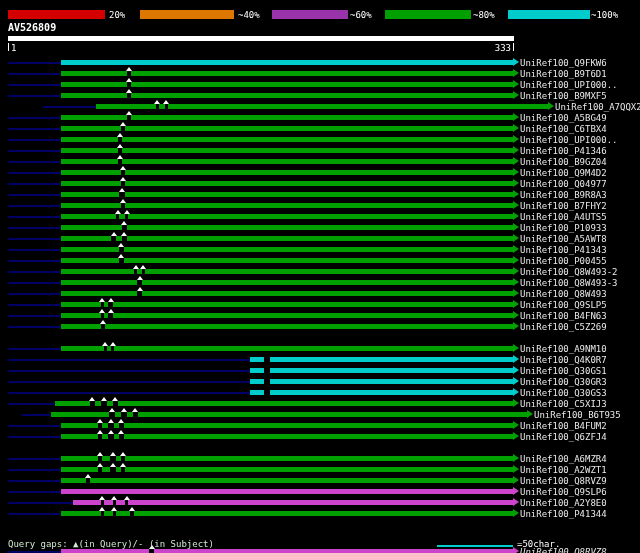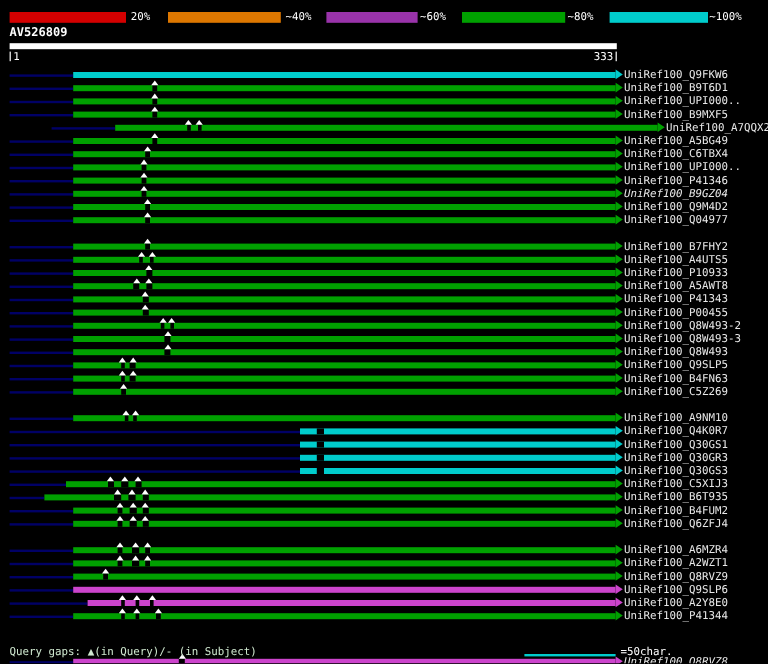--- a/index.html
+++ b/index.html
@@ -120,21 +120,21 @@
         <div class="rlabel">UniRef100_UPI000..</div>
       </div>
       <div class="row" style="top: 145px;">
         <div class="lead" style="left: 8px; width: 53.238px; background: rgb(0, 0, 102);"></div>
         <div class="bar" style="left: 61.238px; width: 451.762px; background: rgb(0, 160, 0);"></div>
         <div class="gap" style="left: 117.518px; width: 4.56325px;"></div>
         <div class="tri" style="left: 116.8px;"></div>
         <div class="arr" style="left: 513px; border-left-color: rgb(0, 160, 0);"></div>
         <div class="rlabel">UniRef100_P41346</div>
       </div>
-      <div class="row" style="top: 156px; font-style: italic;">
+      <div class="row" style="top: 156px;">
         <div class="lead" style="left: 8px; width: 53.238px; background: rgb(0, 0, 102);"></div>
         <div class="bar" style="left: 61.238px; width: 451.762px; background: rgb(0, 160, 0);"></div>
         <div class="gap" style="left: 117.518px; width: 4.56325px;"></div>
         <div class="tri" style="left: 116.8px;"></div>
         <div class="arr" style="left: 513px; border-left-color: rgb(0, 160, 0);"></div>
         <div class="rlabel">UniRef100_B9GZ04</div>
       </div>
       <div class="row" style="top: 167px;">
         <div class="lead" style="left: 8px; width: 53.238px; background: rgb(0, 0, 102);"></div>
         <div class="bar" style="left: 61.238px; width: 451.762px; background: rgb(0, 160, 0);"></div>
@@ -143,20 +143,28 @@
         <div class="arr" style="left: 513px; border-left-color: rgb(0, 160, 0);"></div>
         <div class="rlabel">UniRef100_Q9M4D2</div>
       </div>
       <div class="row" style="top: 178px;">
         <div class="lead" style="left: 8px; width: 53.238px; background: rgb(0, 0, 102);"></div>
         <div class="bar" style="left: 61.238px; width: 451.762px; background: rgb(0, 160, 0);"></div>
         <div class="gap" style="left: 120.56px; width: 4.56325px;"></div>
         <div class="tri" style="left: 119.842px;"></div>
         <div class="arr" style="left: 513px; border-left-color: rgb(0, 160, 0);"></div>
         <div class="rlabel">UniRef100_Q04977</div>
+      </div>
+      <div class="row" style="top: 189px;">
+        <div class="lead" style="left: 8px; width: 53.238px; background: rgb(0, 0, 102);"></div>
+        <div class="bar" style="left: 61.238px; width: 451.762px; background: rgb(0, 160, 0);"></div>
+        <div class="gap" style="left: 119.039px; width: 6.08434px;"></div>
+        <div class="tri" style="left: 119.081px;"></div>
+        <div class="arr" style="left: 513px; border-left-color: rgb(0, 160, 0);"></div>
+        <div class="rlabel">UniRef100_B9R8A3</div>
       </div>
       <div class="row" style="top: 200px;">
         <div class="lead" style="left: 8px; width: 53.238px; background: rgb(0, 0, 102);"></div>
         <div class="bar" style="left: 61.238px; width: 451.762px; background: rgb(0, 160, 0);"></div>
         <div class="gap" style="left: 120.56px; width: 4.56325px;"></div>
         <div class="tri" style="left: 119.842px;"></div>
         <div class="arr" style="left: 513px; border-left-color: rgb(0, 160, 0);"></div>
         <div class="rlabel">UniRef100_B7FHY2</div>
       </div>
       <div class="row" style="top: 211px;">
@@ -300,21 +308,21 @@
         <div class="bar" style="left: 55.1536px; width: 457.846px; background: rgb(0, 160, 0);"></div>
         <div class="gap" style="left: 90.1386px; width: 4.56325px;"></div>
         <div class="tri" style="left: 89.4202px;"></div>
         <div class="gap" style="left: 100.786px; width: 6.08434px;"></div>
         <div class="tri" style="left: 100.828px;"></div>
         <div class="gap" style="left: 112.955px; width: 4.56325px;"></div>
         <div class="tri" style="left: 112.236px;"></div>
         <div class="arr" style="left: 513px; border-left-color: rgb(0, 160, 0);"></div>
         <div class="rlabel">UniRef100_C5XIJ3</div>
       </div>
-      <div class="row" style="top: 409px;">
+      <div class="row" style="top: 409px; margin-left: 14px;">
         <div class="lead" style="left: 8px; width: 28.9006px; background: rgb(0, 0, 102);"></div>
         <div class="bar" style="left: 36.9006px; width: 476.099px; background: rgb(0, 160, 0);"></div>
         <div class="gap" style="left: 94.7018px; width: 6.08434px;"></div>
         <div class="tri" style="left: 94.744px;"></div>
         <div class="gap" style="left: 106.87px; width: 6.08434px;"></div>
         <div class="tri" style="left: 106.913px;"></div>
         <div class="gap" style="left: 119.039px; width: 4.56325px;"></div>
         <div class="tri" style="left: 118.321px;"></div>
         <div class="arr" style="left: 513px; border-left-color: rgb(0, 160, 0);"></div>
         <div class="rlabel">UniRef100_B6T935</div>

